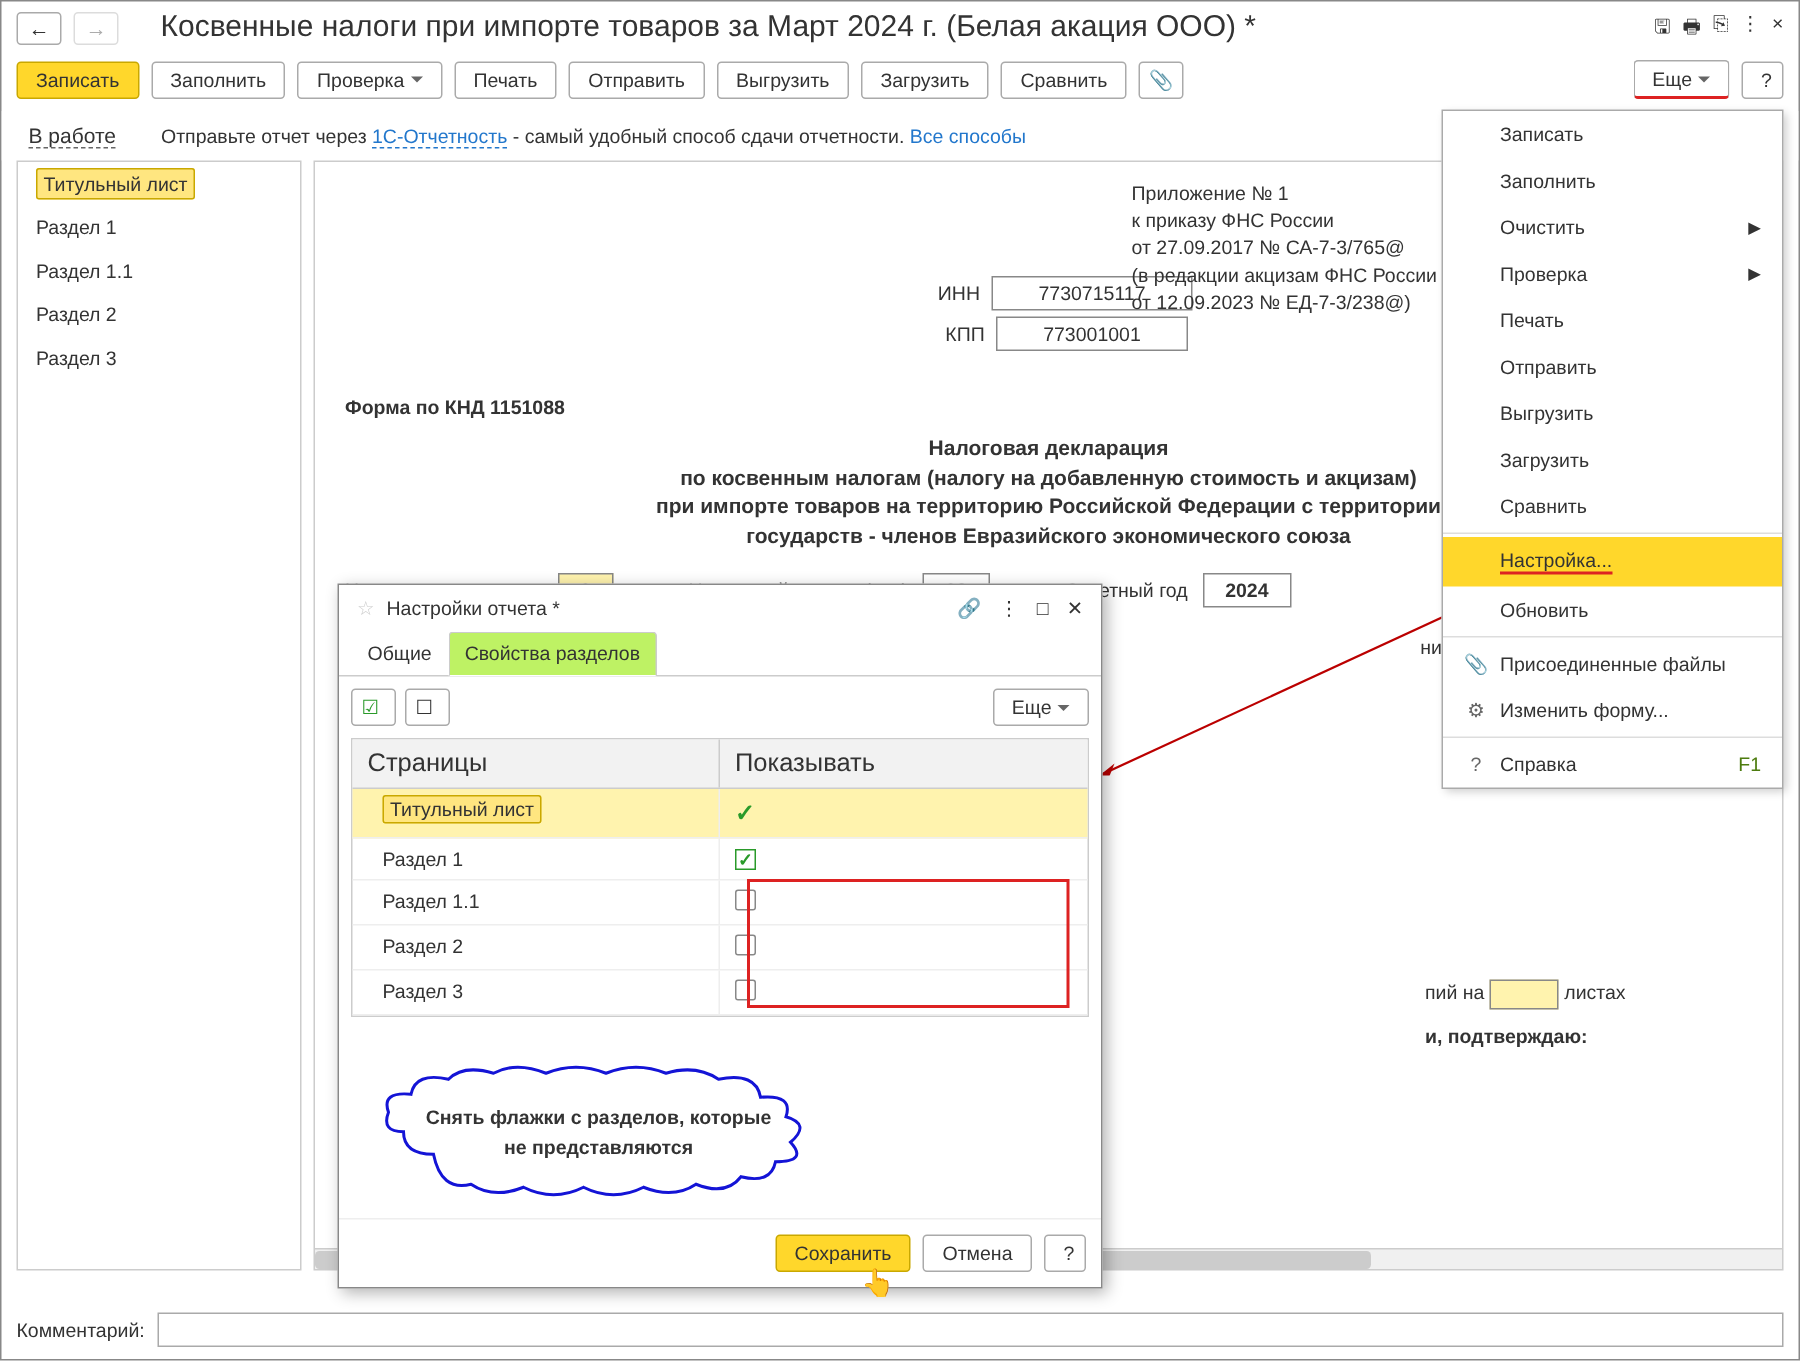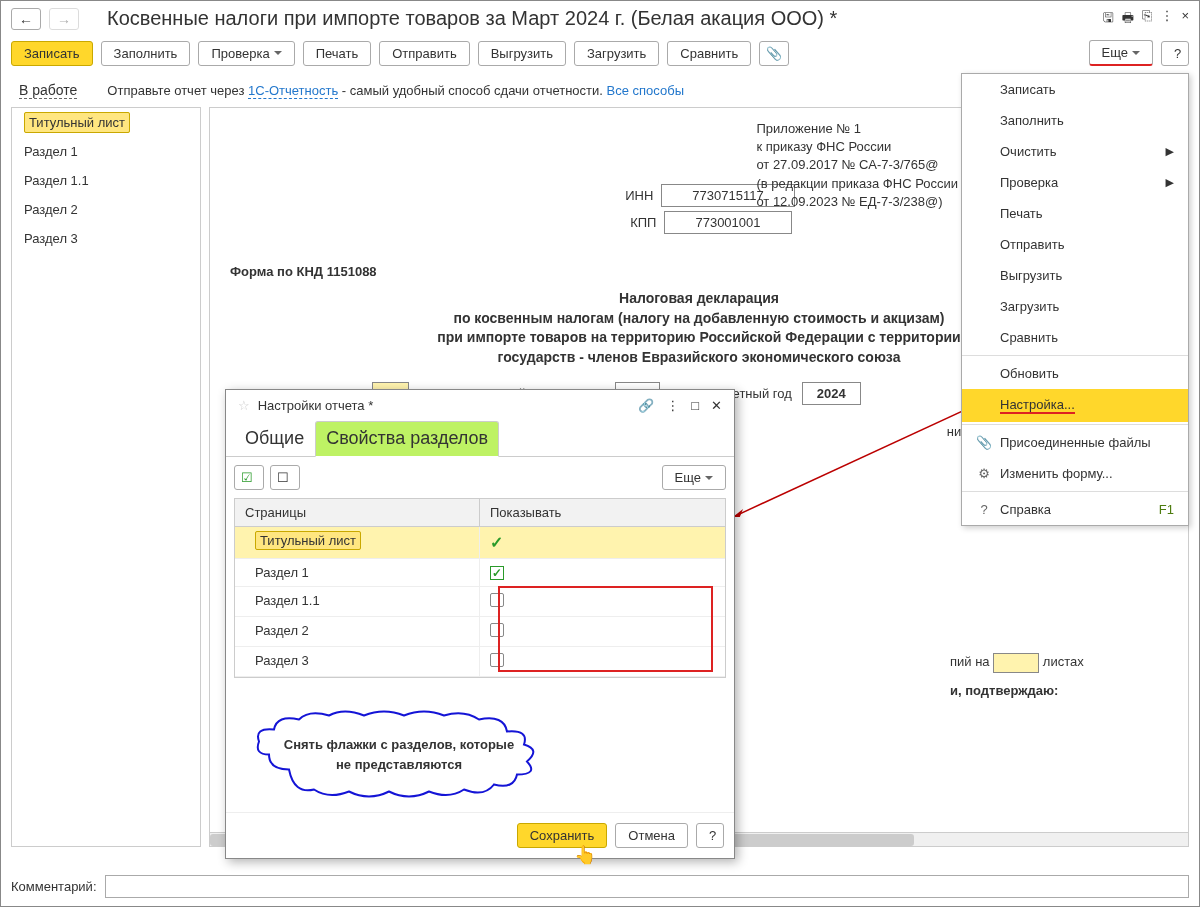--- a/index.html
+++ b/index.html
@@ -41,26 +41,26 @@
 .menu-item.hl{background:#ffd72b}
 .menu-item .arrow{margin-left:auto;font-size:11px}
 .menu-item .shortcut{margin-left:auto;color:#4d7c0f}
 .menu-sep{height:1px;background:#ddd;margin:2px 0}
 .menu-icon{width:16px;text-align:center;color:#666}
 .modal{position:absolute;left:224px;top:388px;width:510px;height:470px;background:#fff;border:1px solid #888;box-shadow:3px 3px 10px rgba(0,0,0,.3);z-index:40;display:flex;flex-direction:column}
 .modal-title{display:flex;align-items:center;padding:8px 12px;font-size:17px;gap:8px}
 .modal-title .star{color:#ccc}
 .modal-ctrl{display:flex;gap:12px;color:#999;cursor:pointer}
 .tabs{display:flex;border-bottom:1px solid #ccc;padding:0 8px}
-.tab{padding:6px 10px;border:1px solid transparent;cursor:pointer;font-size:18px}
+.tab{padding:6px 10px;border:1px solid transparent;cursor:pointer;font-size:13px}
 .tab.active{border:1px solid #ccc;border-bottom-color:#fff;background:#bef264;border-radius:3px 3px 0 0;margin-bottom:-1px}
 .table-tools{display:flex;padding:8px;gap:6px}
 .tbl{margin:0 8px;border:1px solid #ccc}
 .tbl-head{display:flex;background:#f2f2f2;border-bottom:1px solid #ccc}
-.tbl-head div{padding:6px 10px;font-size:13px}
+.tbl-head div{padding:6px 10px;font-size:17px}
 .col1{width:245px;border-right:1px solid #ccc}
 .col2{flex:1}
 .tbl-row{display:flex;border-bottom:1px solid #eee}
 .tbl-row.sel{background:#fff3ae}
 .tbl-row.sel .c1 span{background:#ffe680;border:1px solid #c9a800;border-radius:2px;padding:1px 4px}
 .tbl-row .c1{width:245px;padding:6px 20px;border-right:1px solid #eee}
 .tbl-row .c2{flex:1;padding:6px 10px}
 .check{color:#2a9a2a;font-size:16px;font-weight:700}
 .checkbox{width:14px;height:14px;border:1px solid #888;border-radius:2px;display:inline-block}
 .red-box{position:absolute;left:497px;top:585px;width:215px;height:86px;border:2px solid #d22;z-index:45;pointer-events:none}
@@ -123,21 +123,21 @@
     <div class="sidebar-item">Раздел 1.1</div>
     <div class="sidebar-item">Раздел 2</div>
     <div class="sidebar-item">Раздел 3</div>
   </div>
 
   <div class="content">
     <div class="decree">
       <div>Приложение № 1</div>
       <div>к приказу ФНС России</div>
       <div>от 27.09.2017 № СА-7-3/765@</div>
-      <div>(в редакции приказа ФНС России</div>
+      <div>(в редакции акцизам ФНС России</div>
       <div>от 12.09.2023 № ЕД-7-3/238@)</div>
     </div>
 
     <div style="height:60px"></div>
     <div class="form-row">
       <div class="ylabel">ИНН</div>
       <div class="yinput">7730715117</div>
     </div>
     <div class="form-row">
       <div class="ylabel">КПП</div>
@@ -215,27 +215,27 @@
     </div>
   <div class="menu-item">
       <span class="menu-icon"></span>
       <span>Загрузить</span>
     </div>
   <div class="menu-item">
       <span class="menu-icon"></span>
       <span>Сравнить</span>
     </div>
   <div class="menu-sep"></div>
+  <div class="menu-item hl">
+      <span class="menu-icon"></span>
+      <span class="underline-red">Настройка...</span>
+    </div>
   <div class="menu-item">
       <span class="menu-icon"></span>
       <span>Обновить</span>
-    </div>
-  <div class="menu-item hl">
-      <span class="menu-icon"></span>
-      <span class="underline-red">Настройка...</span>
     </div>
   <div class="menu-sep"></div>
   <div class="menu-item">
       <span class="menu-icon">📎</span>
       <span>Присоединенные файлы</span>
     </div>
   <div class="menu-item">
       <span class="menu-icon">⚙</span>
       <span>Изменить форму...</span>
     </div>

